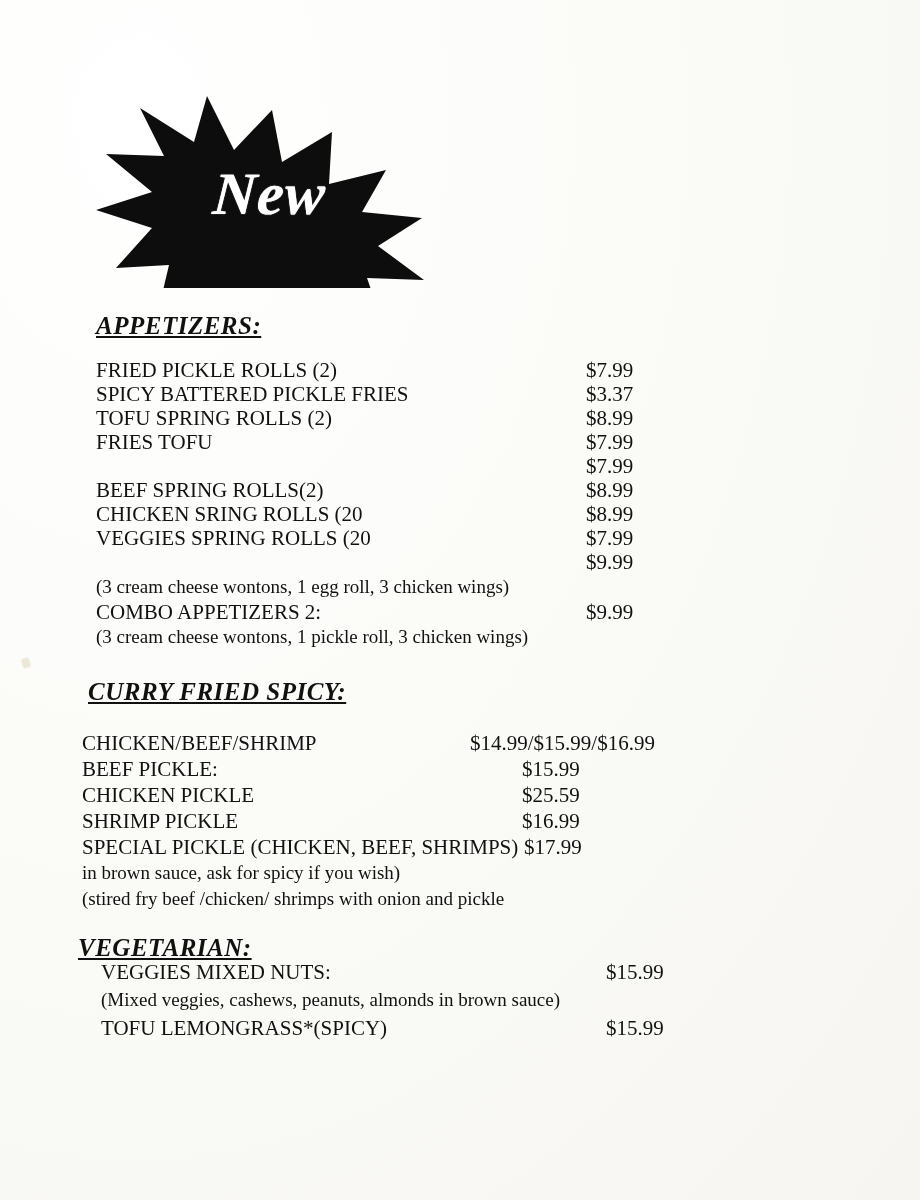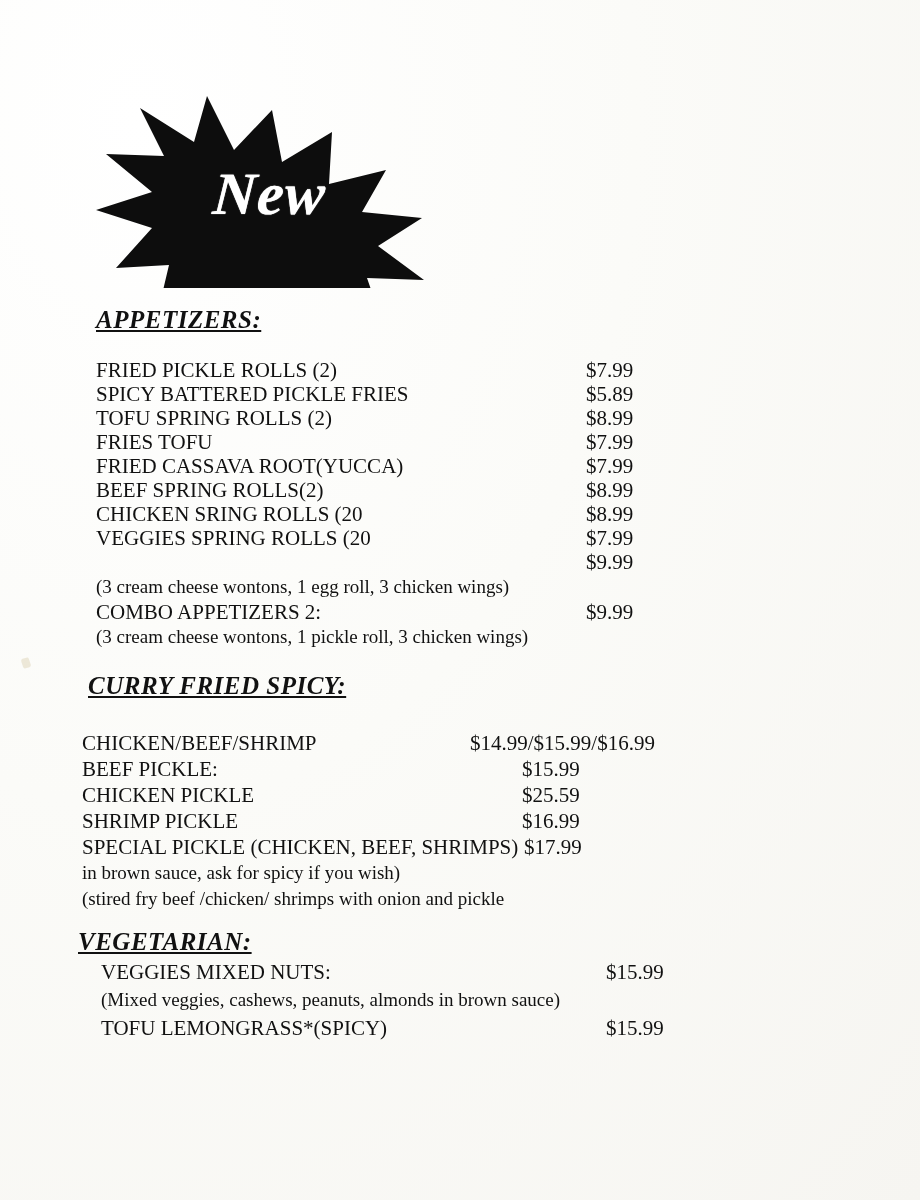--- a/index.html
+++ b/index.html
@@ -71,20 +71,21 @@
     letter-spacing: 1px;
     transform: translate(8px, 6px) skewX(-4deg);
     text-shadow: 0 0 1px #fff;
   }
   .section-title {
     font-weight: bold;
     font-style: italic;
     font-size: 25px;
     text-decoration: underline;
     letter-spacing: .5px;
+    margin-top: 6px;
   }
   .sec-appetizers { position: absolute; left: 96px; top: 306px; }
   .sec-curry      { position: absolute; left: 88px; top: 672px; }
   .sec-veg        { position: absolute; left: 78px; top: 928px; }
 
   .list {
     position: absolute;
     width: 760px;
   }
   .list-appetizers { left: 96px; top: 358px; }
@@ -152,32 +153,31 @@
   </div>
 
   <div class="section-title sec-appetizers">APPETIZERS:</div>
   <div class="list list-appetizers">
     <div class="row">
       <span class="name">FRIED PICKLE ROLLS (2)</span>
       <span class="price">$7.99</span>
     </div>
     <div class="row">
       <span class="name">SPICY BATTERED PICKLE FRIES</span>
-      <span class="price">$5.89</span>
+      <span class="price">$3.37</span>
     </div>
     <div class="row">
       <span class="name">TOFU SPRING ROLLS (2)</span>
       <span class="price">$8.99</span>
     </div>
     <div class="row">
       <span class="name">FRIES TOFU</span>
       <span class="price">$7.99</span>
     </div>
     <div class="row">
-      <span class="name">FRIED CASSAVA  ROOT(YUCCA)</span>
       <span class="price">$7.99</span>
     </div>
     <div class="row">
       <span class="name">BEEF SPRING ROLLS(2)</span>
       <span class="price">$8.99</span>
     </div>
     <div class="row">
       <span class="name">CHICKEN SRING ROLLS (20</span>
       <span class="price">$8.99</span>
     </div>

